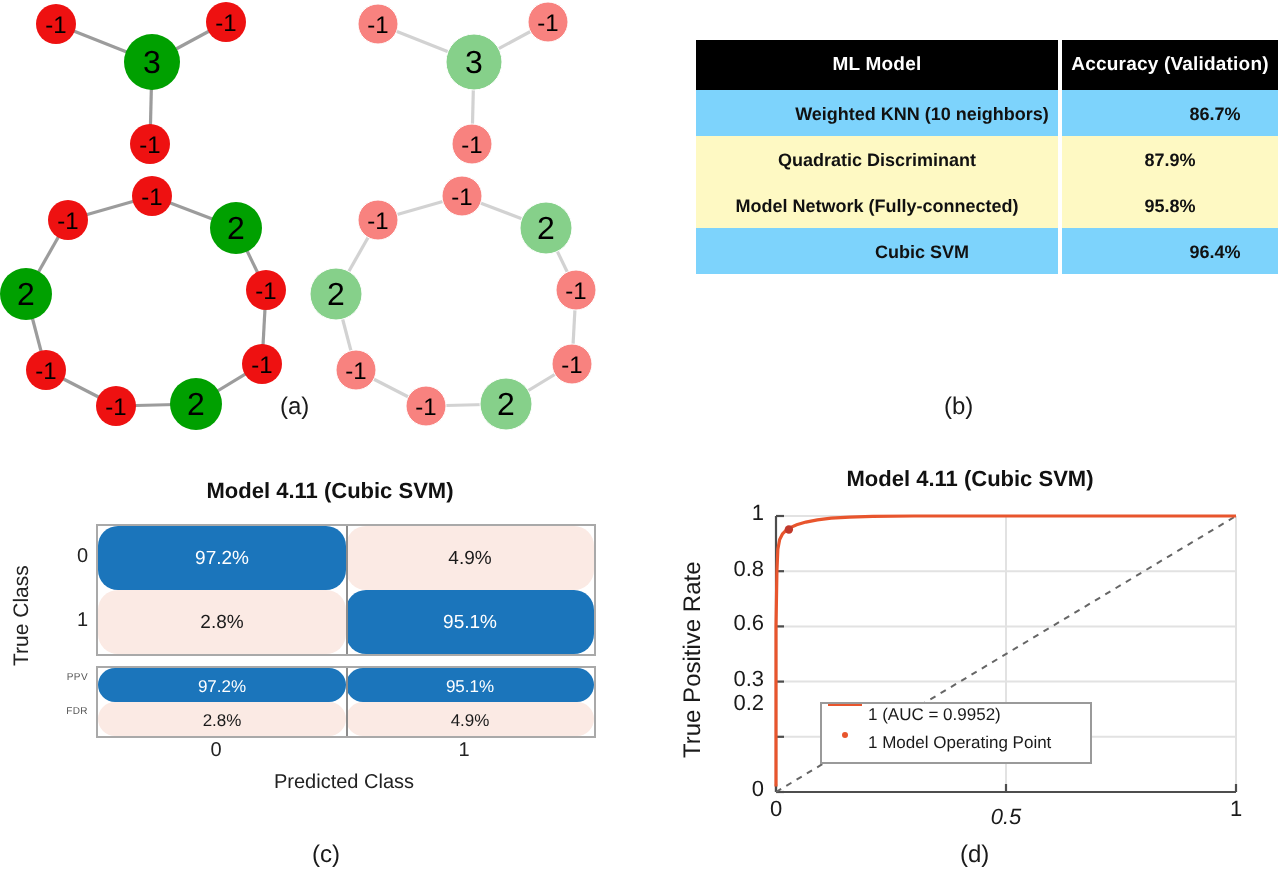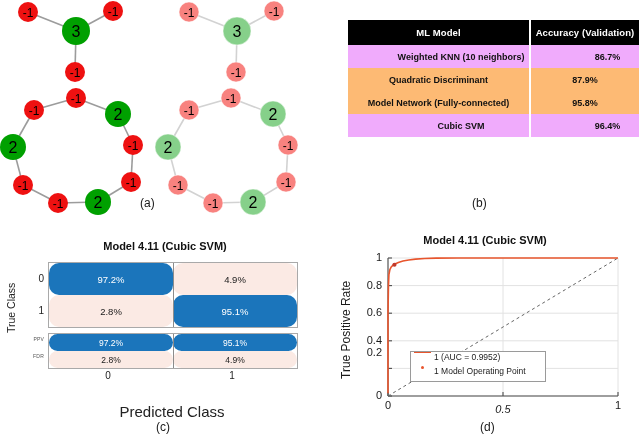--- a/index.html
+++ b/index.html
@@ -11,22 +11,22 @@
   #panel-a{left:0;top:0;width:330px;height:220px;}
   #panel-a svg{display:block;}
 
   
   #panel-b{left:334px;top:20px;width:329px;height:160px;margin-left:14px;}
   table.ml-table{border-collapse:collapse;width:291px;table-layout:fixed;}
   table.ml-table th{background:#000000;color:#ffffff;font-weight:bold;
       font-size:9.5px;padding:7px 2px;text-align:center;letter-spacing:.1px;}
   table.ml-table td{font-size:9px;font-weight:bold;text-align:center;
       padding:6.5px 2px;color:#111;}
-  table.ml-table tr.r-odd td{background:#f0abfc;padding-left:47px;}
-  table.ml-table tr.r-even td{background:#fdba74;}
+  table.ml-table tr.r-odd td{background:#7dd3fc;padding-left:47px;}
+  table.ml-table tr.r-even td{background:#fef9c3;}
   table.ml-table col.c1{width:182px;}
   table.ml-table col.c2{width:109px;}
   td.sep{border-left:2px solid #ffffff;}
   th.sep{border-left:2px solid #ffffff;}
 
   .caption{position:absolute;font-size:12px;color:#1a1a1a;}
 
   
   #panel-c{left:0px;top:230px;width:330px;height:217px;}
   #cm-title{position:absolute;left:0;top:10px;width:330px;text-align:center;
@@ -43,22 +43,22 @@
   .cm-sum .cm-cell{height:17px;font-size:8.5px;}
   .divider-v{position:absolute;left:50%;top:0;bottom:0;width:1px;background:#8c8c8c;}
   .ylab{position:absolute;left:4px;top:38px;height:80px;width:14px;
       writing-mode:vertical-rl;transform:rotate(180deg);
       display:flex;align-items:center;justify-content:center;
       font-size:10.5px;color:#222;}
   .ytick{position:absolute;left:30px;width:14px;text-align:right;font-size:10px;color:#222;}
   .ytiny{position:absolute;left:18px;width:26px;text-align:right;
       font-size:5px;color:#555;letter-spacing:.2px;}
   .xtick{position:absolute;top:140px;width:60px;text-align:center;font-size:10px;color:#222;}
-  .xlab{position:absolute;left:48px;top:173px;width:248px;text-align:center;
-      font-size:15px;color:#222;}
+  .xlab{position:absolute;left:48px;top:156px;width:248px;text-align:center;
+      font-size:10px;color:#222;}
 
   
   #panel-d{left:330px;top:230px;width:310px;height:217px;}
   #roc-title{position:absolute;left:0;top:4px;width:310px;text-align:center;
       font-size:11px;font-weight:bold;color:#111;}
   #roc-svg{position:absolute;left:0;top:0;}
   .roc-ylab{position:absolute;left:8px;top:40px;height:120px;width:16px;
       writing-mode:vertical-rl;transform:rotate(180deg);
       display:flex;align-items:center;justify-content:center;
       font-size:12px;color:#1a1a1a;}
@@ -269,21 +269,21 @@
       <line x1="173" y1="166" x2="173" y2="162" stroke="#4d4d4d" stroke-width="1.1"></line>
       <line x1="288" y1="166" x2="288" y2="162" stroke="#4d4d4d" stroke-width="1.1"></line>
       <line x1="58" y1="166" x2="288" y2="28" stroke="#666" stroke-width="1" stroke-dasharray="3,3"></line>
       <path d="M58.00,163.24 L58.00,124.60 L58.00,83.20 L58.46,55.60 L58.92,44.56 L59.84,39.73 L61.22,36.97 L63.06,35.18 L64.90,33.93 L68.35,32.42 L72.95,31.04 L78.70,29.93 L85.60,29.10 L94.80,28.55 L106.30,28.14 L127.00,28.00 L196.00,28.00 L288.00,28.00" fill="none" stroke="#e8552d" stroke-width="1.6"></path>
       <circle cx="64.44" cy="34.762" r="2.1" fill="#c1392b"></circle>
     </svg>
 
   <div id="roc-yticks">
       <div class="roc-ytick" style="left: 26px; top: 159px;">0</div>
       <div class="roc-ytick" style="left: 26px; top: 116px;">0.2</div>
-      <div class="roc-ytick" style="left: 26px; top: 103.8px;">0.4</div>
+      <div class="roc-ytick" style="left: 26px; top: 103.8px;">0.3</div>
       <div class="roc-ytick" style="left: 26px; top: 76.2px;">0.6</div>
       <div class="roc-ytick" style="left: 26px; top: 48.6px;">0.8</div>
       <div class="roc-ytick" style="left: 26px; top: 21px;">1</div>
     </div>
   <div id="roc-xticks">
       <div class="roc-xtick" style="left: 43px; top: 169px;">0</div>
       <div class="roc-xtick" style="left: 158px; top: 173px; font-style: italic;">0.5</div>
       <div class="roc-xtick" style="left: 273px; top: 169px;">1</div>
     </div>
 

